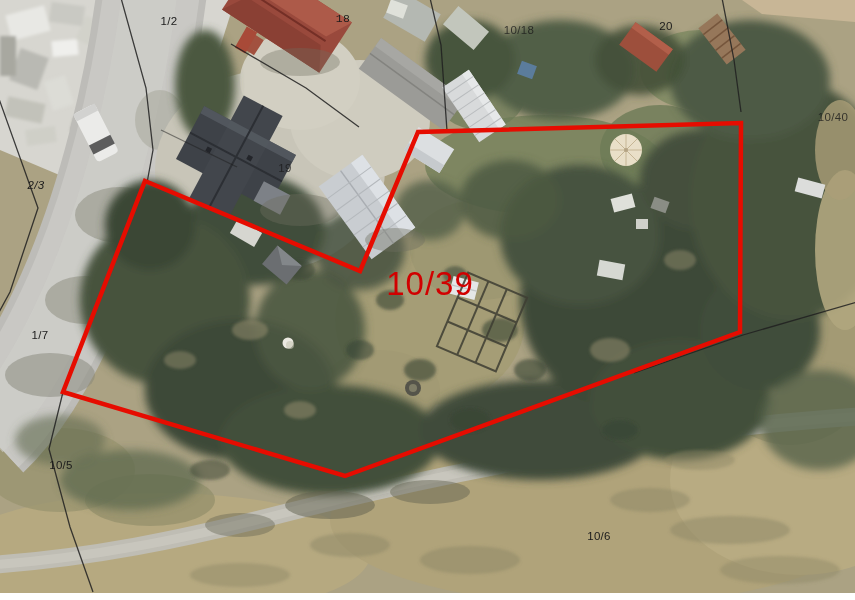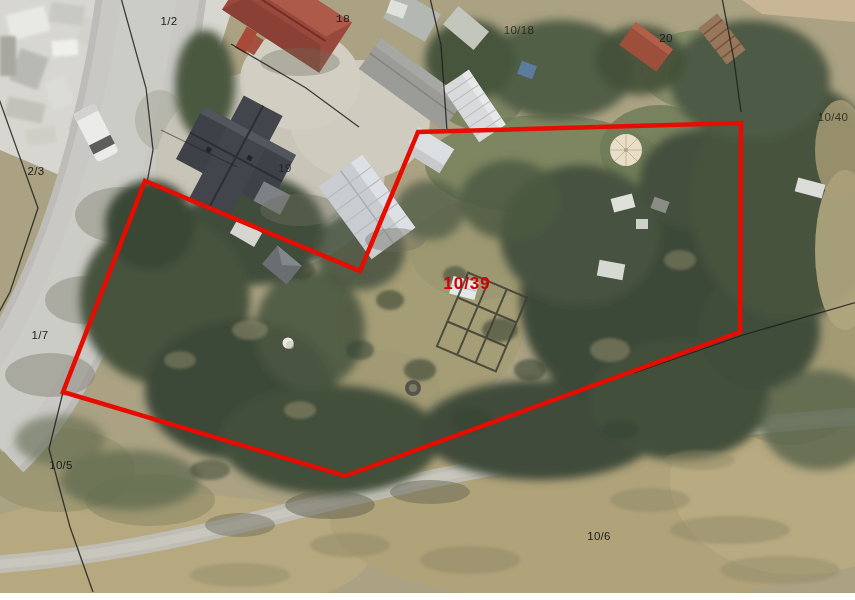--- a/index.html
+++ b/index.html
@@ -2,22 +2,22 @@
 <html><head>
 <meta charset="utf-8">
 <style>
   html,body{margin:0;padding:0;background:#ffffff;}
   .stage{position:relative;width:855px;height:600px;overflow:hidden;background:#aba283;
          font-family:"Liberation Sans",sans-serif;}
   .stage svg{position:absolute;left:0;top:0;}
   .plabel{position:absolute;transform:translate(-50%,-50%);font-size:11.5px;color:#1b1b1b;
           white-space:nowrap;letter-spacing:.3px;line-height:1;}
   .plabel.dim{opacity:.8;}
-  .red-label{position:absolute;transform:translate(-50%,-50%);font-weight:bold;font-size:17px;
-             color:#d10000;white-space:nowrap;letter-spacing:1px;line-height:1;margin-left:37px;}
+  .red-label{position:absolute;transform:translate(-50%,-50%);font-weight:normal;font-size:33px;
+             color:#d10000;white-space:nowrap;letter-spacing:1px;line-height:1;}
   .bottom-strip{position:absolute;left:0;bottom:0;width:855px;height:7px;background:#ffffff;}
 </style>
 </head>
 <body>
 
 <div class="stage">
 
   <svg class="bg" width="855" height="600" viewBox="0 0 855 600">
     <defs>
       <filter id="soft" x="-30%" y="-30%" width="160%" height="160%">
@@ -303,23 +303,23 @@
       <path d="M231,44 L306,88 L359,127"></path>
       <path d="M161,130 L237,167" opacity=".6"></path>
     </g>
 
     <polygon class="redline" fill="none" stroke="#e60c00" stroke-width="4.5" stroke-linejoin="miter" points="145,181 360,271 418,132 741,123 740,332 345,476 63,392"></polygon>
   </svg>
 
   <div class="plabel" style="left: 169px; top: 22px; color: rgb(27, 27, 27);">1/2</div>
   <div class="plabel" style="left: 343px; top: 19px; color: rgb(27, 27, 27); font-family: Liberation Mono, monospace;">18</div>
   <div class="plabel dim" style="left: 519px; top: 31px; color: rgb(27, 27, 27);">10/18</div>
-  <div class="plabel" style="left: 666px; top: 39px; color: rgb(27, 27, 27);">20</div>
+  <div class="plabel" style="left: 666px; top: 27px; color: rgb(27, 27, 27);">20</div>
   <div class="plabel dim" style="left: 833px; top: 118px; color: rgb(27, 27, 27); text-align: center;">10/40</div>
-  <div class="plabel" style="left: 36px; top: 172px; color: rgb(27, 27, 27);">2/3</div>
+  <div class="plabel" style="left: 36px; top: 186px; color: rgb(27, 27, 27); font-style: italic;">2/3</div>
   <div class="plabel dim" style="left: 285px; top: 169px; color: rgb(27, 27, 27);">19</div>
   <div class="plabel" style="left: 40px; top: 336px; color: rgb(27, 27, 27);">1/7</div>
   <div class="plabel" style="left: 61px; top: 466px; color: rgb(27, 27, 27);">10/5</div>
   <div class="plabel" style="left: 599px; top: 537px; color: rgb(27, 27, 27);">10/6</div>
 
   <div class="red-label" style="left: 430px; top: 283px; color: rgb(209, 0, 0);">10/39</div>
 
   <div class="bottom-strip"></div>
 </div>
 

